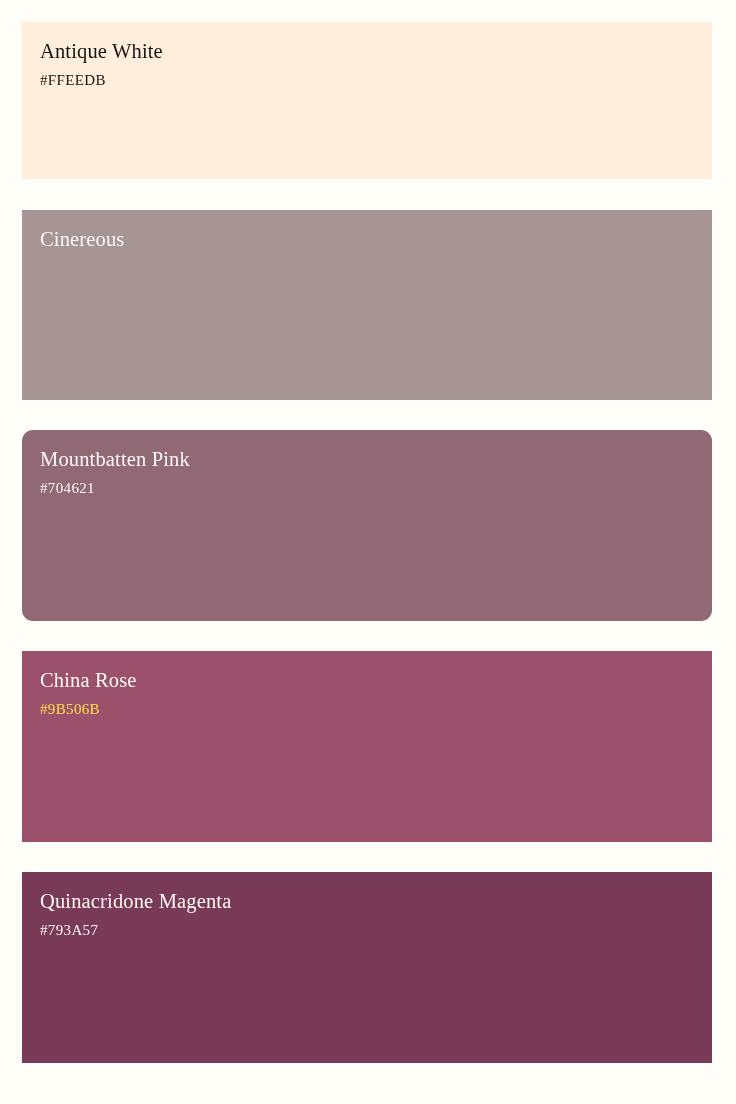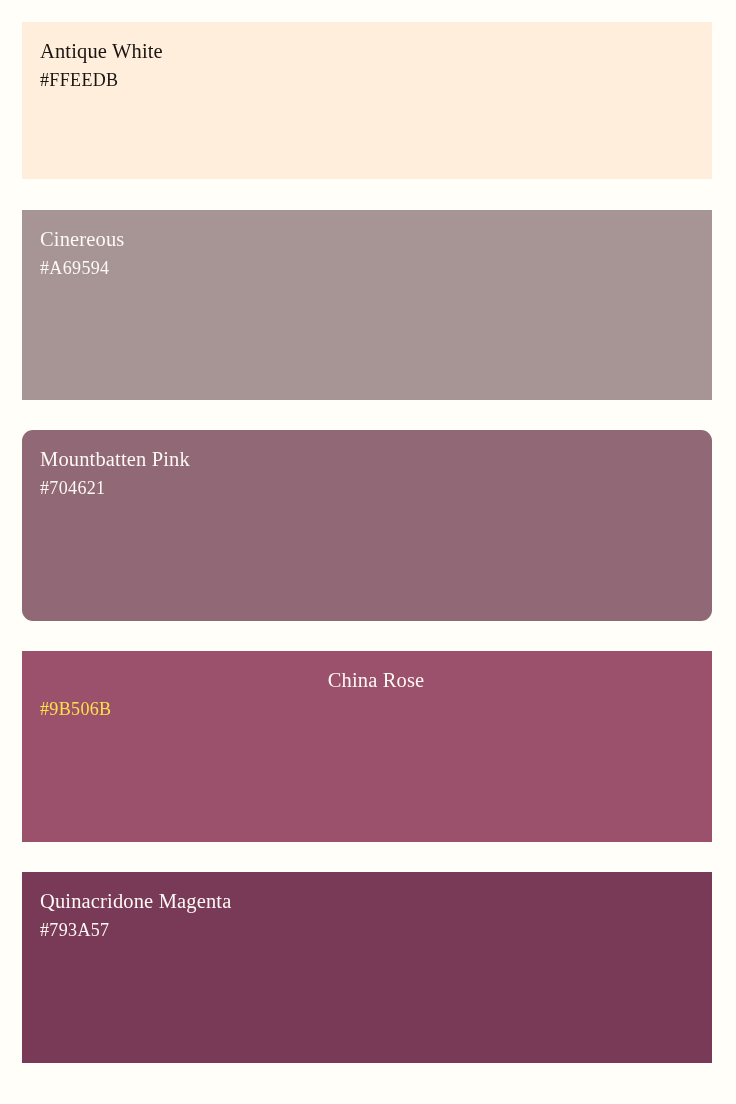--- a/index.html
+++ b/index.html
@@ -32,21 +32,21 @@
   .swatch.rest  { height: 220px; margin-bottom: 30px; }
   .swatch.last  { margin-bottom: 15px; }
 
   .swatch-name {
     font-size: 20.5px;
     line-height: 29px;
     letter-spacing: 0.15px;
     white-space: nowrap;
   }
   .swatch-hex {
-    font-size: 18px;
+    font-size: 15px;
     line-height: 29px;
     letter-spacing: 0.35px;
     white-space: nowrap;
   }
   .light-text .swatch-name,
   .light-text .swatch-hex { color: #FCF8F3; }
   .dark-text .swatch-name,
   .dark-text .swatch-hex { color: #1A1512; }
 </style>
 </head>
@@ -54,30 +54,29 @@
 
 <div id="palette">
 
   <div class="swatch first dark-text" style="background: rgb(255, 238, 219);">
     <div class="swatch-name" style="color: rgb(26, 21, 18);">Antique White</div>
     <div class="swatch-hex" style="color: rgb(26, 21, 18);">#FFEEDB</div>
   </div>
 
   <div class="swatch rest light-text" style="background: rgb(166, 149, 148);">
     <div class="swatch-name" style="color: rgb(252, 248, 243);">Cinereous</div>
-    <div class="swatch-hex" style="color: rgb(252, 248, 243);">#A69594</div>
   </div>
 
   <div class="swatch rest light-text" style="background: rgb(144, 104, 118); border-radius: 11px;">
     <div class="swatch-name" style="color: rgb(252, 248, 243);">Mountbatten Pink</div>
     <div class="swatch-hex" style="color: rgb(252, 248, 243);">#704621</div>
   </div>
 
   <div class="swatch rest light-text" style="background: rgb(155, 80, 107);">
-    <div class="swatch-name" style="color: rgb(252, 248, 243); text-align: center;">China Rose</div>
+    <div class="swatch-name" style="color: rgb(252, 248, 243);">China Rose</div>
     <div class="swatch-hex" style="color: #fde047;">#9B506B</div>
   </div>
 
   <div class="swatch rest last light-text" style="background: rgb(121, 58, 87);">
     <div class="swatch-name" style="color: rgb(252, 248, 243);">Quinacridone Magenta</div>
     <div class="swatch-hex" style="color: rgb(252, 248, 243);">#793A57</div>
   </div>
 
 </div>
 

